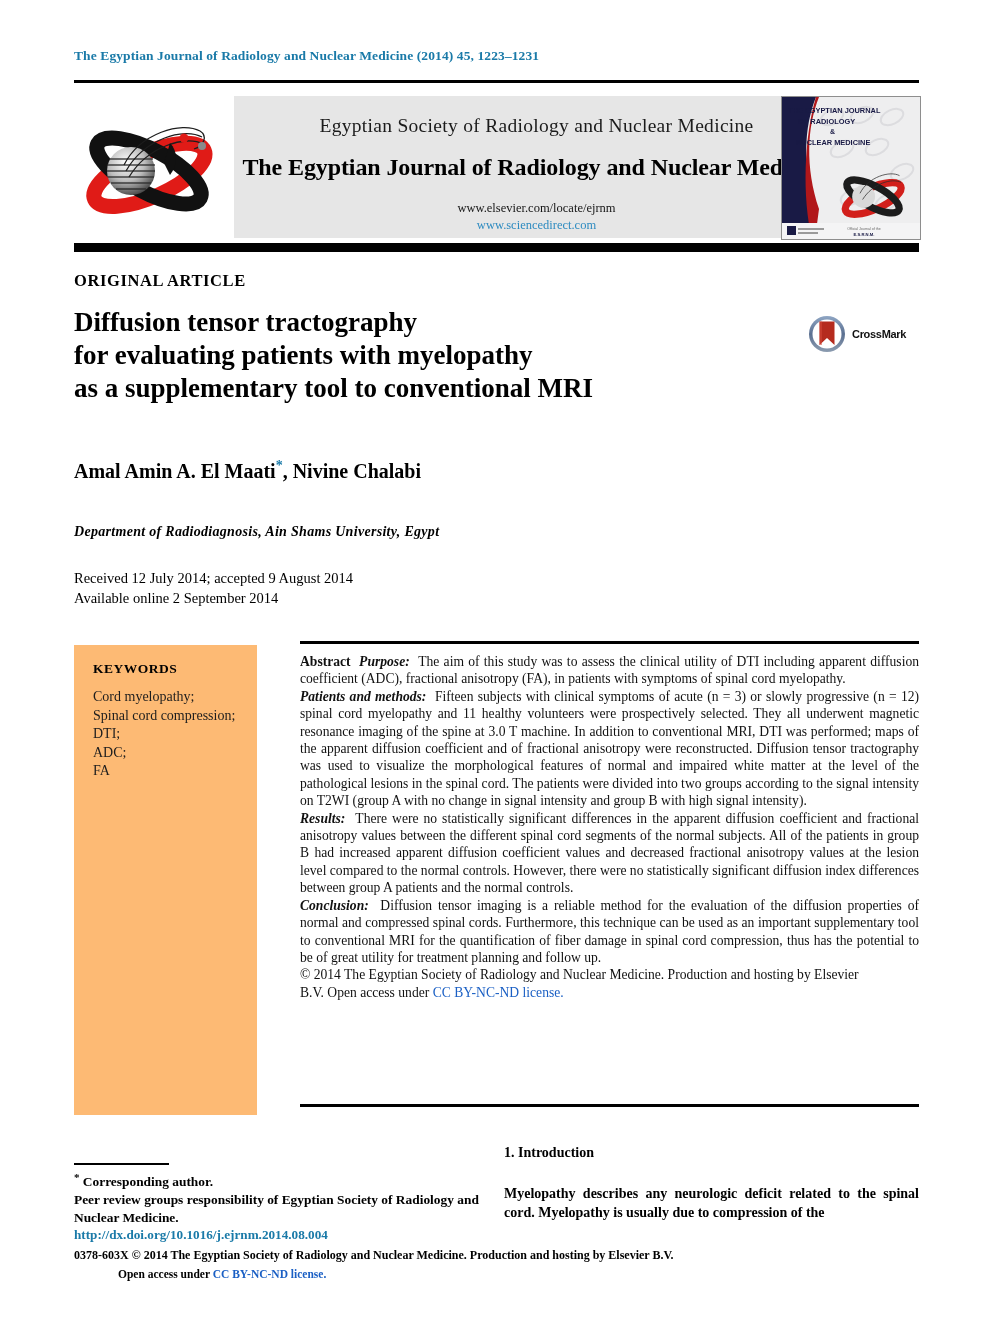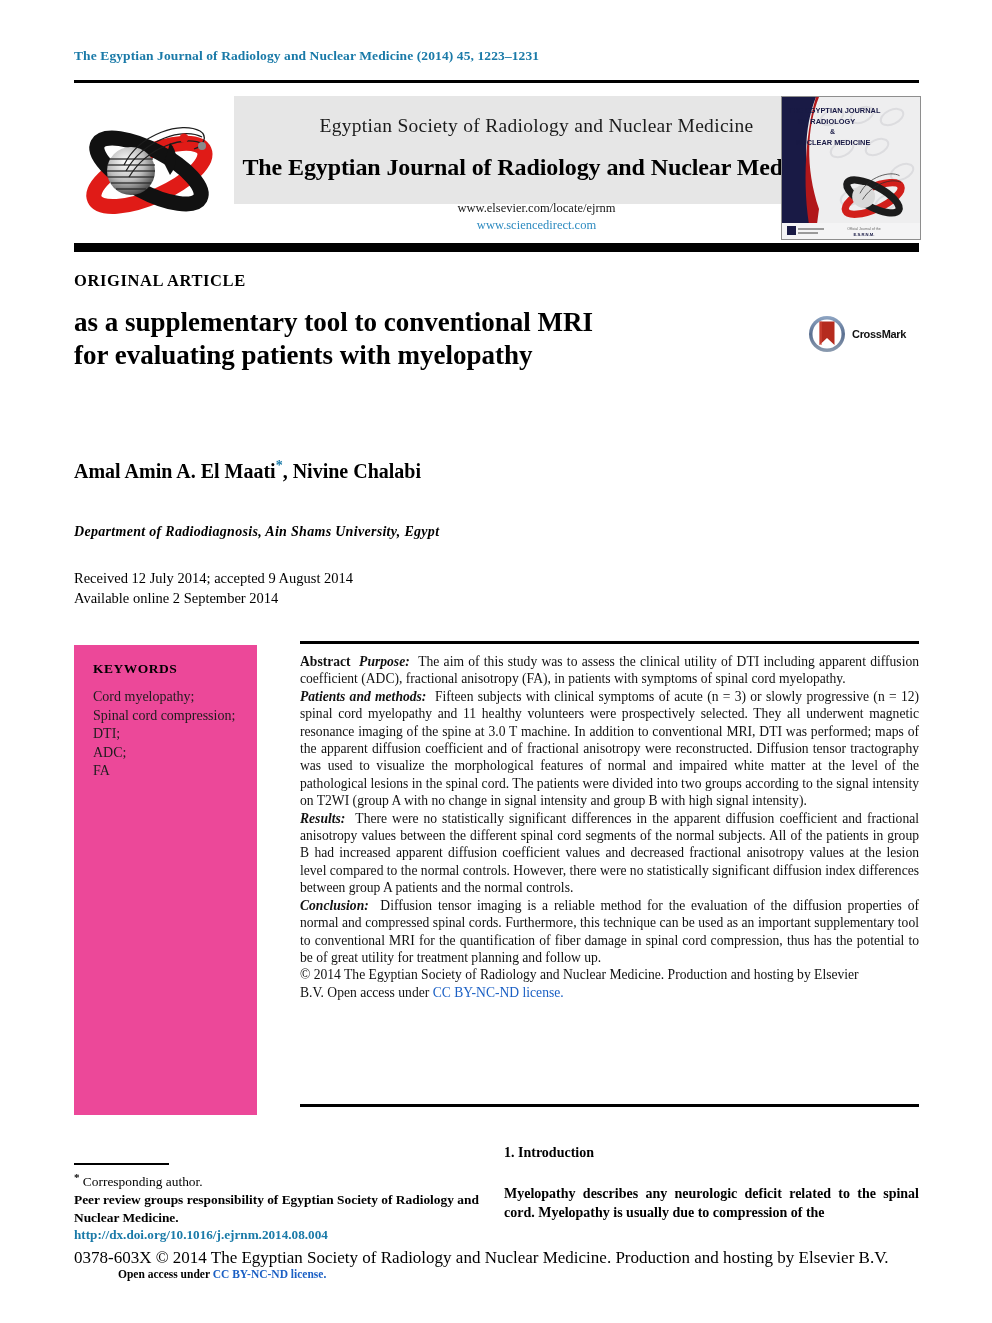--- a/index.html
+++ b/index.html
@@ -58,21 +58,21 @@
     left: 0px;
     top: 6px;
     width: 150px;
     height: 140px;
   }
   .mast-center {
     position: absolute;
     left: 160px;
     top: 3px;
     width: 605px;
-    height: 108px;
+    height: 142px;
     background: #e6e6e6;
     text-align: center;
   }
   .mast-society {
     margin-top: 19px;
     font-family: "Liberation Serif", serif;
     font-size: 19.5px;
     color: #1b1b1b;
     letter-spacing: 0.3px;
   }
@@ -201,21 +201,21 @@
     line-height: 20px;
   }
 
   
   .kw-panel {
     position: absolute;
     left: 74px;
     top: 645px;
     width: 183px;
     height: 470px;
-    background: #ec4899;
+    background: #fdba74;
   }
   .kw-title {
     position: absolute;
     left: 19px;
     top: 16px;
     font-family: "Liberation Serif", serif;
     font-size: 13.5px;
     font-weight: bold;
     letter-spacing: 0.5px;
   }
@@ -288,37 +288,37 @@
     width: 430px;
     font-family: "Liberation Serif", serif;
     font-size: 13.4px;
     line-height: 18px;
     font-weight: bold;
   }
   .fn-star {
     font-size: 11px;
     vertical-align: super;
   }
-  .fn-corr { font-weight: normal; }
+  .fn-corr { font-weight: bold; }
   .doi {
     position: absolute;
     left: 74px;
     top: 1227px;
     font-family: "Liberation Serif", serif;
     font-size: 13.2px;
     font-weight: bold;
     color: #1a7aa8;
   }
   .issn-line {
     position: absolute;
     left: 74px;
     top: 1248px;
     font-family: "Liberation Serif", serif;
-    font-size: 17px;
-    font-weight: normal;
+    font-size: 12px;
+    font-weight: bold;
     white-space: nowrap;
   }
   .openaccess-line {
     position: absolute;
     left: 74px;
     top: 1268px;
     font-family: "Liberation Serif", serif;
     font-size: 11.5px;
     font-weight: bold;
     margin-left: 44px;
@@ -448,22 +448,23 @@
         <text x="82" y="139" font-family="Liberation Sans, sans-serif" font-size="4.2" font-weight="bold" fill="#191a45" text-anchor="middle">E.S.R.N.M.</text>
       </svg>
     </div>
   </div>
 
   <div class="rule-thick"></div>
 
   <div class="article-type">ORIGINAL ARTICLE</div>
 
   <div class="title">
+    <div>Diffusion tensor tractography</div>
+    <div>for evaluating patients with myelopathy</div>
     <div>as a supplementary tool to conventional MRI</div>
-    <div>for evaluating patients with myelopathy</div>
   </div>
 
   <div class="crossmark">
     <div class="cm-badge">
       <svg viewBox="0 0 38 38" width="38" height="38" xmlns="http://www.w3.org/2000/svg">
         <defs>
           <linearGradient id="cmRing" x1="0" y1="0" x2="0" y2="1">
             <stop offset="0%" stop-color="#8fa6c4"></stop>
             <stop offset="50%" stop-color="#5b7091"></stop>
             <stop offset="100%" stop-color="#8c9cb0"></stop>

